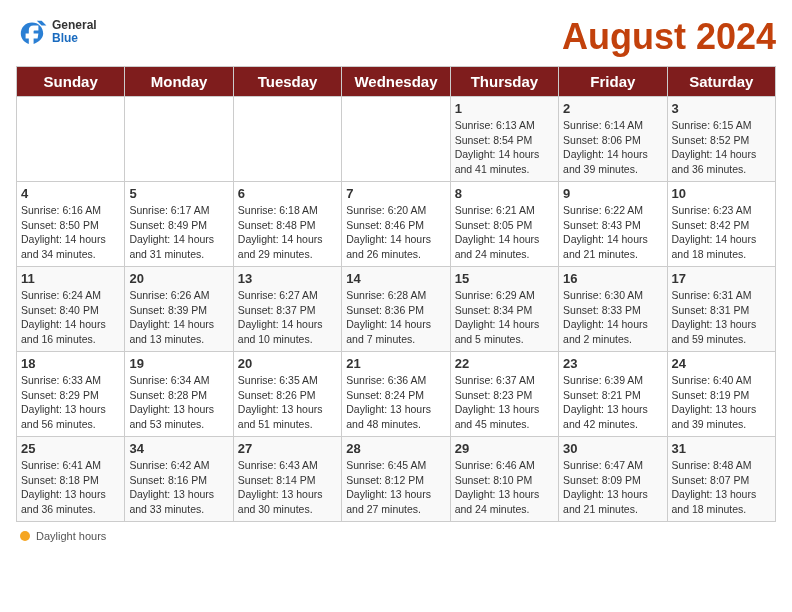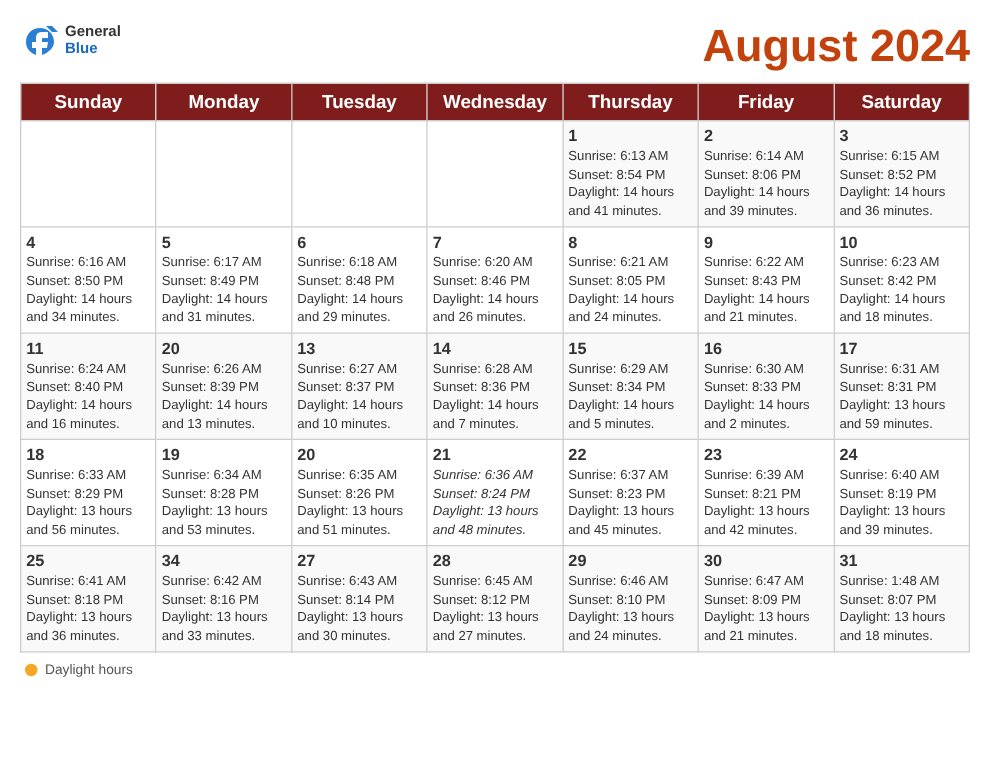--- a/index.html
+++ b/index.html
@@ -282,21 +282,21 @@
         </td>
         <td>
           <span class="day-number">20</span>
           <div class="day-info" style="white-space: pre-line;">Sunrise: 6:35 AM
 Sunset: 8:26 PM
 Daylight: 13 hours
 and 51 minutes.</div>
         </td>
         <td>
           <span class="day-number">21</span>
-          <div class="day-info" style="white-space: pre-line; font-style: italic;">Sunrise: 6:36 AM
+          <div class="day-info" style="white-space: pre-line;">Sunrise: 6:36 AM
 Sunset: 8:24 PM
 Daylight: 13 hours
 and 48 minutes.</div>
         </td>
         <td>
           <span class="day-number">22</span>
           <div class="day-info" style="white-space: pre-line;">Sunrise: 6:37 AM
 Sunset: 8:23 PM
 Daylight: 13 hours
 and 45 minutes.</div>
@@ -354,21 +354,21 @@
         </td>
         <td>
           <span class="day-number">30</span>
           <div class="day-info" style="white-space: pre-line;">Sunrise: 6:47 AM
 Sunset: 8:09 PM
 Daylight: 13 hours
 and 21 minutes.</div>
         </td>
         <td>
           <span class="day-number">31</span>
-          <div class="day-info" style="white-space: pre-line;">Sunrise: 1:48 AM
+          <div class="day-info" style="white-space: pre-line;">Sunrise: 8:48 AM
 Sunset: 8:07 PM
 Daylight: 13 hours
 and 18 minutes.</div>
         </td>
       </tr>
     </tbody>
 </table>
 
 <div class="legend">
   <div class="legend-item">

